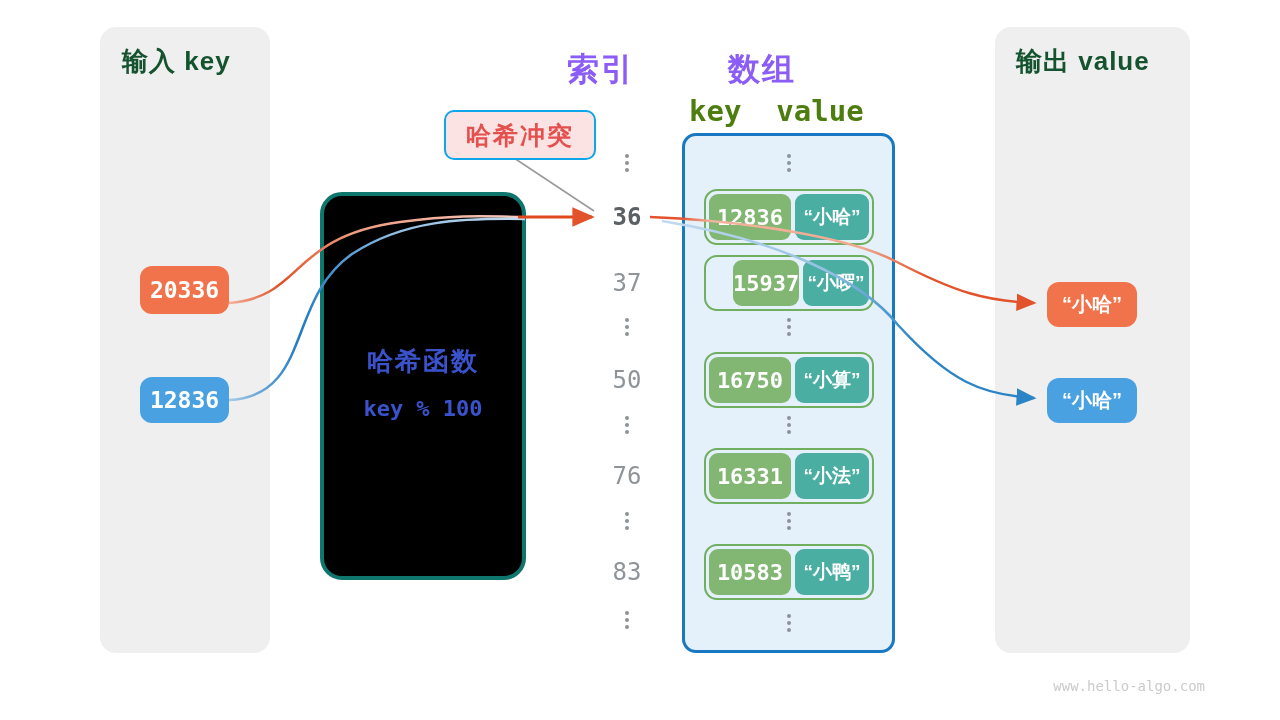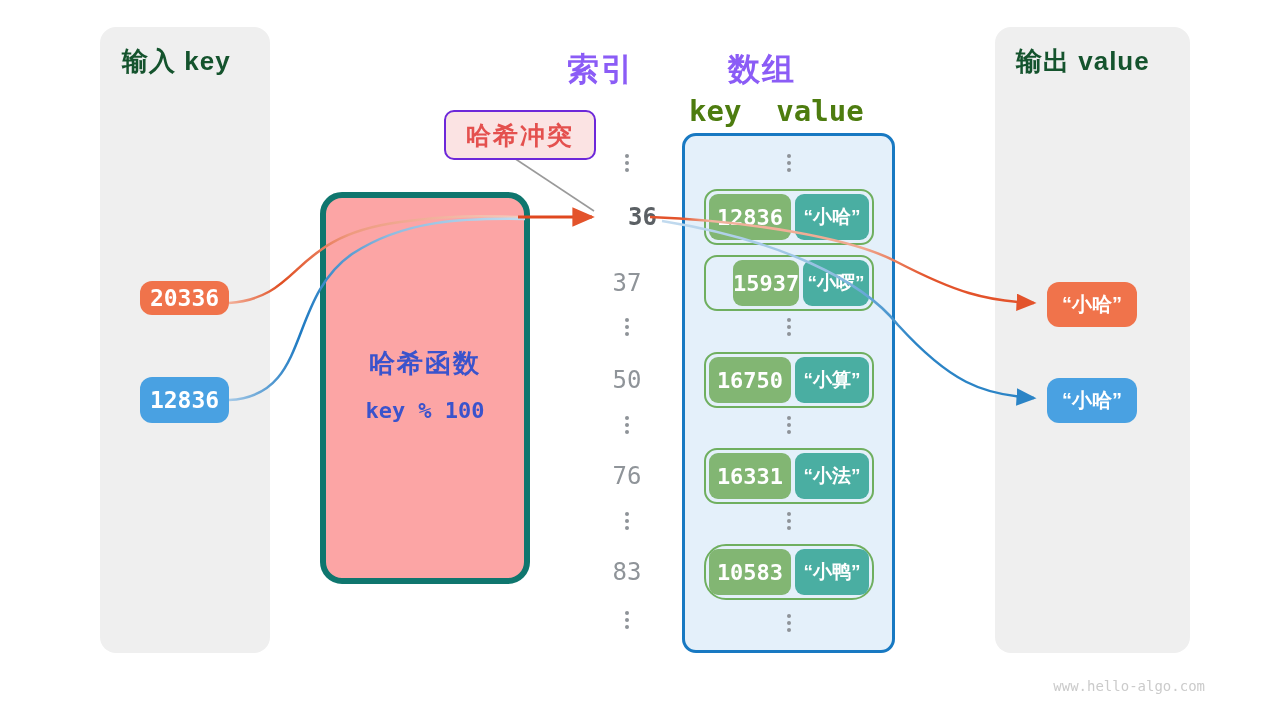--- a/index.html
+++ b/index.html
@@ -25,36 +25,36 @@
     font-family:"DejaVu Sans Mono","Liberation Mono",monospace;
     font-size:23px;font-weight:bold;z-index:50;
   }
   .box.orange{background:#F0734B;}
   .box.blue{background:#49A1E2;}
   .outbox{font-family:"Liberation Sans","DejaVu Sans",sans-serif;font-size:20px;}
 
   
   .hashbox{
     position:absolute;left:320px;top:192px;width:198px;height:380px;
-    background:#fca5a5;border:6px solid #0f766e;border-radius:22px;z-index:5;
+    background:#000000;border:4px solid #0f766e;border-radius:22px;z-index:5;
   }
   .hash-title{
     position:absolute;left:0;top:148px;width:100%;text-align:center;
     color:#3A53CC;font-size:26px;font-weight:bold;letter-spacing:2px;
   }
   .hash-formula{
     position:absolute;left:0;top:200px;width:100%;text-align:center;
     color:#3A53CC;font-size:22px;font-weight:bold;
     font-family:"DejaVu Sans Mono","Liberation Mono",monospace;white-space:pre;
   }
 
   
   .collision{
     position:absolute;left:444px;top:110px;width:148px;height:46px;
-    background:#FBE3E3;border:2px solid #6d28d9;border-radius:10px;
+    background:#FBE3E3;border:2px solid #0ea5e9;border-radius:10px;
     display:flex;align-items:center;justify-content:center;
     color:#E4504E;font-size:25px;font-weight:bold;letter-spacing:2px;z-index:50;
   }
 
   
   .col-title{
     position:absolute;color:#8b5cf6;font-weight:bold;font-size:32px;
     letter-spacing:2px;text-align:left;width:120px;
   }
   .kv-header{
@@ -128,21 +128,21 @@
     <div class="hash-formula">key % 100</div>
   </div>
 
   <div class="array-frame"></div>
 
   <div class="dots" style="left:621px;top:154px;">
       <i></i>
       <i></i>
       <i></i>
     </div>
-  <div class="idx hl" style="top:202px;text-align:right;">36</div>
+  <div class="idx hl" style="top:202px;">36</div>
   <div class="idx" style="top:268px;">37</div>
   <div class="dots" style="left:621px;top:318px;">
       <i></i>
       <i></i>
       <i></i>
     </div>
   <div class="idx" style="top:365px;">50</div>
   <div class="dots" style="left:621px;top:416px;">
       <i></i>
       <i></i>
@@ -190,21 +190,21 @@
     </div>
   <div class="pair" style="top:448px;">
     <div class="kbox">16331</div>
     <div class="vbox">“小法”</div>
   </div>
   <div class="dots" style="left:783px;top:512px;">
       <i></i>
       <i></i>
       <i></i>
     </div>
-  <div class="pair" style="top:544px;border-radius:22px;">
+  <div class="pair" style="top:544px;">
     <div class="kbox">10583</div>
     <div class="vbox">“小鸭”</div>
   </div>
   <div class="dots" style="left:783px;top:614px;">
       <i></i>
       <i></i>
       <i></i>
     </div>
 
   <svg class="overlay" width="1280" height="720" viewBox="0 0 1280 720">
@@ -251,21 +251,21 @@
 
     <line x1="518" y1="217" x2="592" y2="217" stroke="#E0481F" stroke-width="2.8" marker-end="url(#arrowO)"></line>
 
     <path d="M 650,217 C 750,221 852,238 897,262 C 955,292 985,301 1034,303" fill="none" stroke="url(#gradOrangeOut)" stroke-width="2.5" marker-end="url(#arrowO)"></path>
 
     <path d="M 662,221 C 780,240 862,280 898,325 C 950,382 982,395 1034,398" fill="none" stroke="url(#gradBlueOut)" stroke-width="2.5" marker-end="url(#arrowB)"></path>
   </svg>
 
   <div class="collision">哈希冲突</div>
 
-  <div class="box orange" style="left:140px;top:281px;width:89px;height:34px;">20336</div>
+  <div class="box orange" style="left:140px;top:266px;width:89px;height:48px;">20336</div>
   <div class="box blue" style="left:140px;top:377px;width:89px;height:46px;">12836</div>
 
   <div class="box orange outbox" style="left:1047px;top:282px;width:90px;height:45px;">“小哈”</div>
   <div class="box blue outbox" style="left:1047px;top:378px;width:90px;height:45px;">“小哈”</div>
 
   <div class="watermark">www.hello-algo.com</div>
 
 </div>
 
 </body></html>

